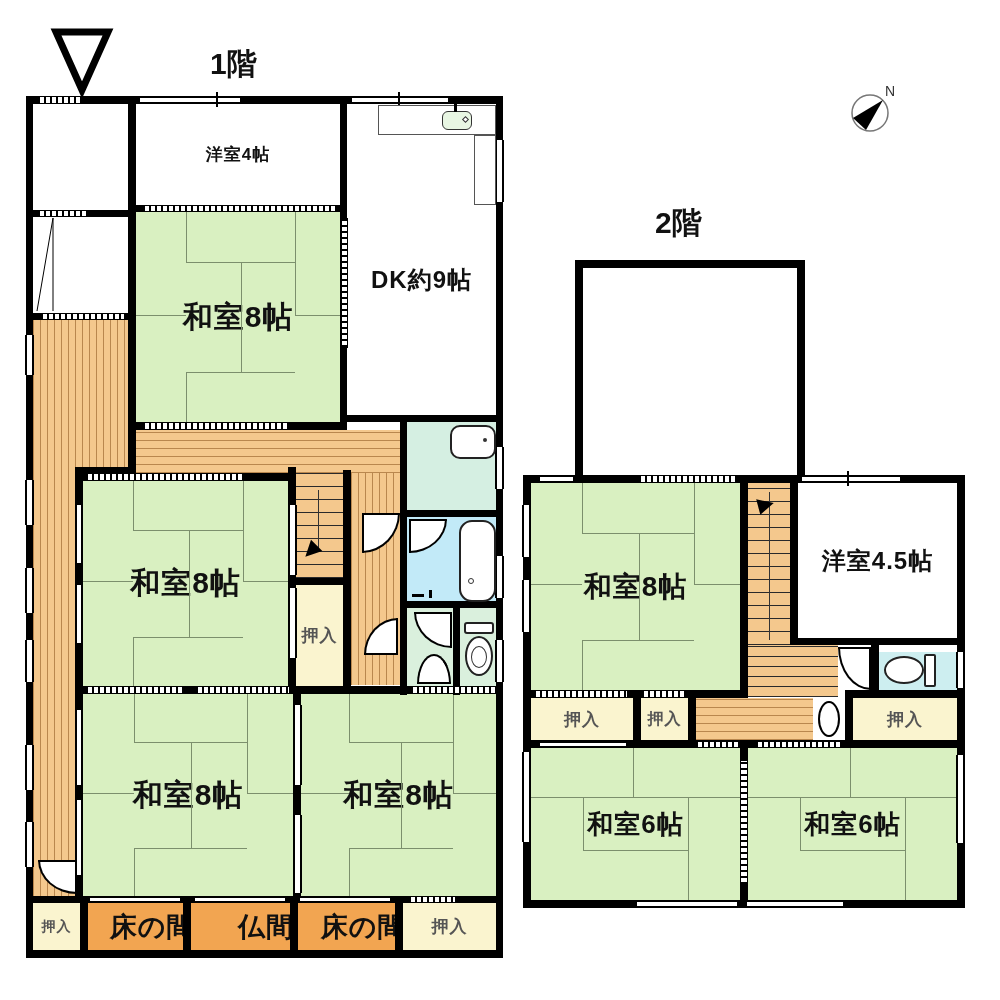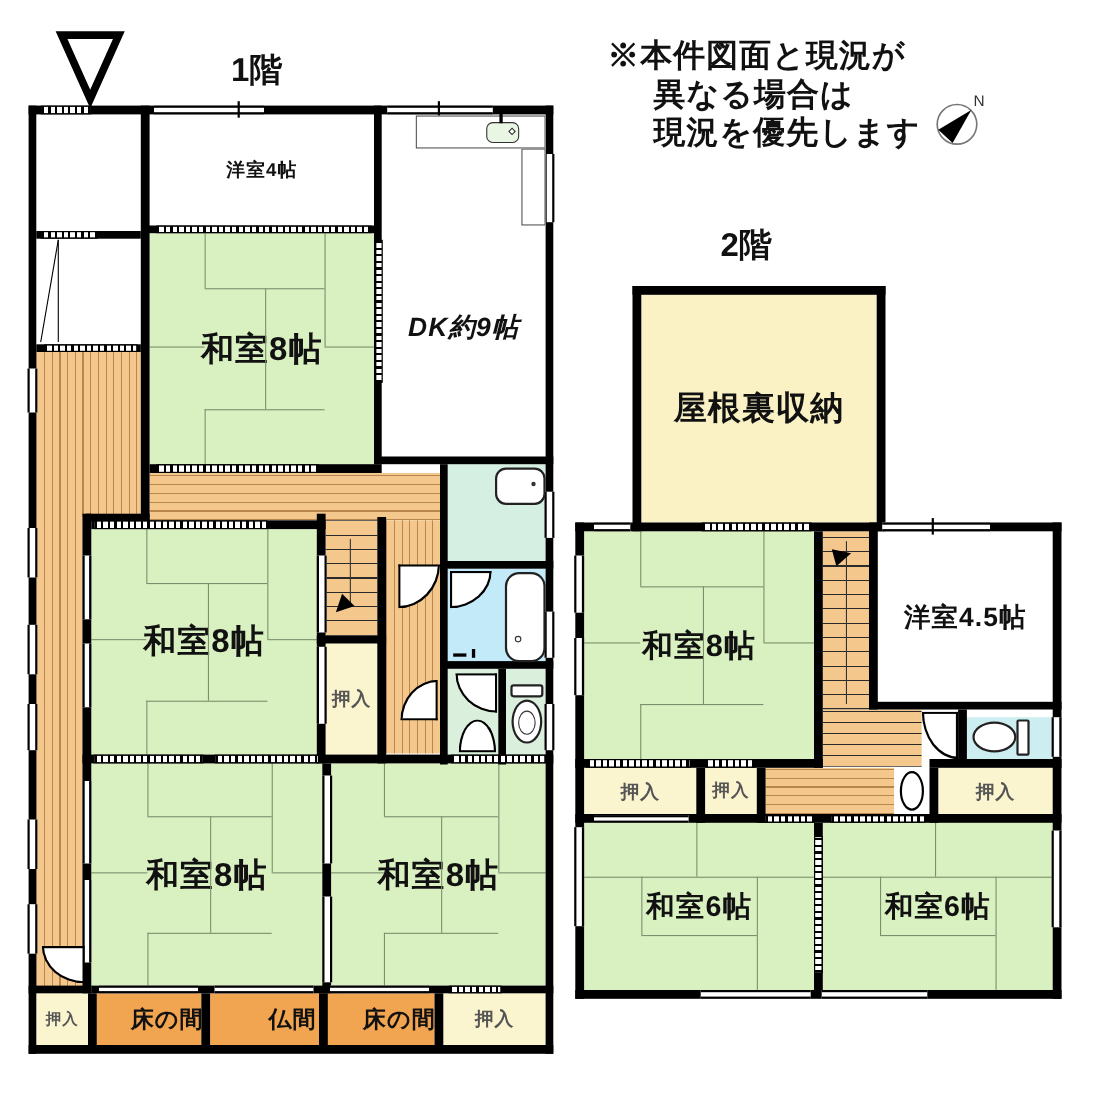--- a/index.html
+++ b/index.html
@@ -30,59 +30,54 @@
   .hv{position:absolute;width:8px;background:repeating-linear-gradient(0deg,#000 0 2px,#fff 2px 6px);border:1px solid #000;box-sizing:border-box;}
   .tick{position:absolute;background:#000;}
   
   .arc{position:absolute;background:#fff;border:2px solid #000;box-sizing:border-box;}
   .abr{border-bottom-right-radius:100%;}
   .abl{border-bottom-left-radius:100%;}
   .atl{border-top-left-radius:100%;}
   
   .lb{font-weight:bold;color:var(--ink);white-space:nowrap;letter-spacing:1px;}
   .gy{color:var(--gray_ink);}
-  .s30{font-size:30px;} .s28{font-size:28px;} .s27{font-size:21px;margin-left:33px;} .s26{font-size:26px;}
+  .s30{font-size:30px;} .s28{font-size:28px;} .s27{font-size:27px;margin-left:33px;} .s26{font-size:26px;}
   .s24{font-size:24px;} .s22{font-size:22px;} .s17{font-size:17px;} .s16{font-size:16px;} .s14{font-size:14px;}
   .title{position:absolute;font-weight:bold;font-size:30px;color:var(--ink);}
   #notice{position:absolute;left:552px;top:34px;font-weight:bold;font-size:29px;line-height:35px;color:var(--ink);letter-spacing:1px;}
   #notice .ind{padding-left:42px;}
   .fix{position:absolute;background:#fff;border:2px solid #222;box-sizing:border-box;}
   .thin{position:absolute;background:#fff;border:1px solid #555;box-sizing:border-box;}
   .tl{position:absolute;background:var(--tatami_line);}
   .tri{position:absolute;width:0;height:0;}
 </style>
 </head>
 <body>
 
 <div id="canvas">
 
   <div class="title" style="left:210px;top:44px;">1階</div>
   <div class="title" style="left:655px;top:203px;">2階</div>
-  <div id="notice">
-    <div>※本件図面と現況が</div>
-    <div class="ind">異なる場合は</div>
-    <div class="ind">現況を優先します</div>
-  </div>
   <svg class="abs" style="left:50px;top:26px;" width="64" height="72" viewBox="0 0 64 72">
     <polygon points="6,6 58,6 32,64" fill="#fff" stroke="#000" stroke-width="7"></polygon>
   </svg>
   <svg class="abs" style="left:843px;top:76px;" width="64" height="64" viewBox="0 0 64 64">
     <circle cx="27" cy="37" r="18" fill="#fff" stroke="#777" stroke-width="1.5"></circle>
     <polygon points="40,24 10,42 23,54" fill="#000"></polygon>
     <text x="42" y="20" font-size="14" fill="#333" font-family="Liberation Sans, sans-serif">N</text>
   </svg>
 
   <svg class="abs" style="left:33px;top:217px;" width="95" height="96">
       <line x1="20" y1="1" x2="20" y2="94" stroke="#000" stroke-width="1"></line>
       <line x1="20" y1="1" x2="4" y2="94" stroke="#000" stroke-width="1"></line>
     </svg>
   <div class="rm paper" style="left:136px;top:104px;width:204px;height:101px;">
       <span class="lb s17">洋室4帖</span>
     </div>
-  <div class="rm paper" style="left:347px;top:112px;width:149px;height:369px;font-style:italic;">
+  <div class="rm paper" style="left:347px;top:95px;width:149px;height:369px;">
       <span class="lb s24">DK約9帖</span>
     </div>
   <div class="rm tat t8" style="left:136px;top:212px;width:204px;height:210px;">
       <span class="lb s30">和室8帖</span>
       <div class="tl" style="left: 24.5%; top: 0%; width: 1px; height: 24%;"></div>
       <div class="tl" style="left: 78%; top: 0%; width: 1px; height: 49%;"></div>
       <div class="tl" style="left: 24.5%; top: 24%; width: 53.5%; height: 1px;"></div>
       <div class="tl" style="left: 51.5%; top: 24%; width: 1px; height: 52%;"></div>
       <div class="tl" style="left: 24.5%; top: 76%; width: 53.5%; height: 1px;"></div>
       <div class="tl" style="left: 0%; top: 49%; width: 24.5%; height: 1px;"></div>
@@ -233,23 +228,20 @@
   <div class="abs" style="left:483px;top:438px;width:4px;height:4px;background:#333;border-radius:50%;"></div>
   <div class="fix" style="left:459px;top:520px;width:37px;height:82px;border-radius:13px;"></div>
   <div class="abs" style="left:468px;top:578px;width:6px;height:6px;border:1px solid #333;border-radius:50%;background:#fff;"></div>
   <div class="tick" style="left:412px;top:594px;width:12px;height:3px;"></div>
   <div class="tick" style="left:429px;top:590px;width:3px;height:8px;"></div>
   <div class="abs" style="left:417px;top:654px;width:34px;height:30px;background:#fff;border:2px solid #000;border-radius:50% 50% 0 0/100% 100% 0 0;box-sizing:border-box;"></div>
   <div class="fix" style="left:464px;top:622px;width:30px;height:12px;border-radius:3px;"></div>
   <div class="fix" style="left:465px;top:636px;width:28px;height:40px;border-radius:50%;"></div>
   <div class="abs" style="left:471px;top:646px;width:16px;height:22px;border:1px solid #333;border-radius:50%;box-sizing:border-box;"></div>
 
-  <div class="rm attic" style="left:583px;top:268px;width:214px;height:207px;">
-      <span class="lb s30">屋根裏収納</span>
-    </div>
   <div class="rm tat t8" style="left:531px;top:483px;width:209px;height:207px;">
       <span class="lb s28">和室8帖</span>
       <div class="tl" style="left: 24.5%; top: 0%; width: 1px; height: 24%;"></div>
       <div class="tl" style="left: 78%; top: 0%; width: 1px; height: 49%;"></div>
       <div class="tl" style="left: 24.5%; top: 24%; width: 53.5%; height: 1px;"></div>
       <div class="tl" style="left: 51.5%; top: 24%; width: 1px; height: 52%;"></div>
       <div class="tl" style="left: 24.5%; top: 76%; width: 53.5%; height: 1px;"></div>
       <div class="tl" style="left: 0%; top: 49%; width: 24.5%; height: 1px;"></div>
       <div class="tl" style="left: 78%; top: 49%; width: 22%; height: 1px;"></div>
       <div class="tl" style="left: 24.5%; top: 76%; width: 1px; height: 24%;"></div>

